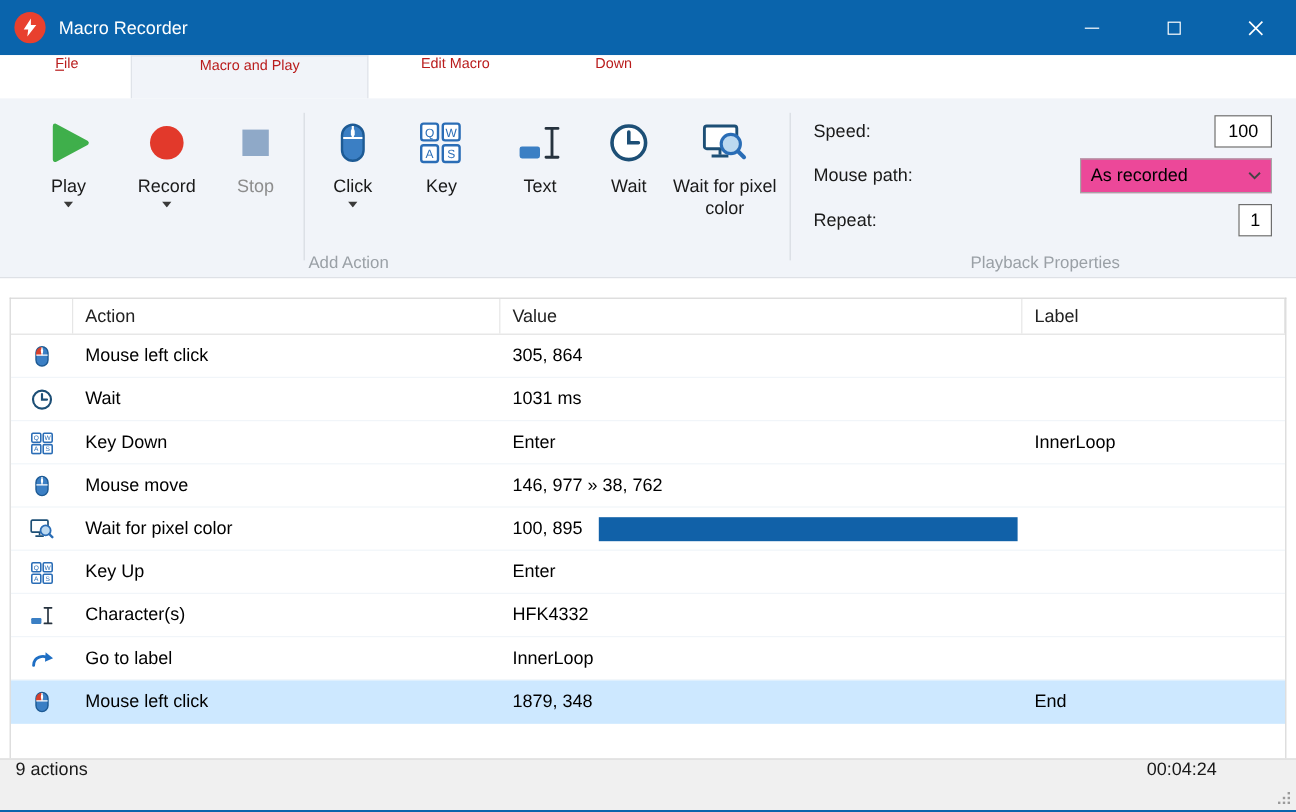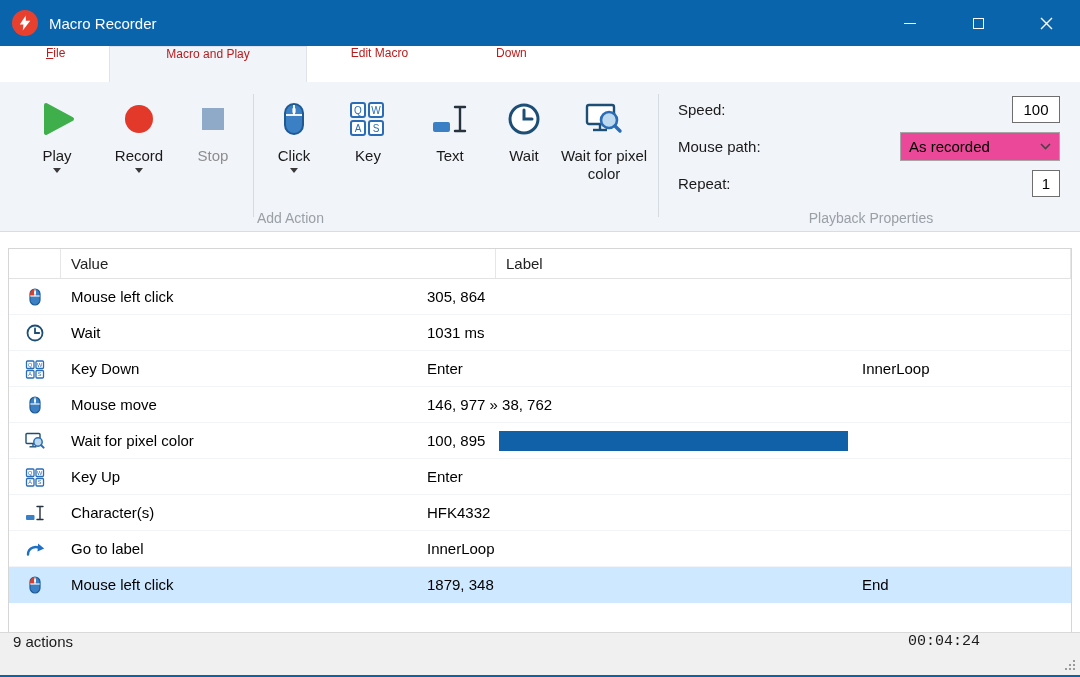--- a/index.html
+++ b/index.html
@@ -56,21 +56,21 @@
   .trow { display:flex; height:36px; align-items:flex-end; border-bottom:1px solid #f1f5f9; cursor:default; }
   .trow.selected { background:#cde8ff; border-bottom-color:#cde8ff; }
   .td { display:flex; align-items:center; padding-left:10px; height:100%; }
   .td.icon-col { justify-content:center; padding-left:0; }
   .row-icon { width:22px; height:22px; display:flex; align-items:center; justify-content:center; }
   .swatch { flex:1 1 auto; height:20px; margin:0 4px 0 14px; }
 
   
   .statusbar { height:43px; flex:0 0 auto; background:#f0f0f0; border-top:1px solid #d9d9d9; display:flex; font-size:15px; color:#1a1a1a; position:relative; }
   .status-left { margin-left:13px; }
-  .status-right { margin-left:auto; margin-right:100px;font-family:Liberation Mono, monospace; }
+  .status-right { margin-left:auto; margin-right:66px; }
   .grip { position:absolute; right:3px; bottom:3px; line-height:0; }
 </style>
 </head>
 <body>
 
 <div class="window">
 
   <div class="titlebar">
     <div class="app-icon">
       <svg width="18" height="18" viewBox="0 0 24 24">
@@ -237,20 +237,23 @@
         <input class="prop-input repeat" value="1" style="">
       </div>
       <span class="panel-caption">Playback Properties</span>
     </div>
   </div>
 
   <div class="content">
     <div class="table">
       <div class="thead">
         <div class="th icon-col"></div>
+        <div class="th action-col">
+            <span>Action</span>
+          </div>
         <div class="th value-col">
             <span>Value</span>
           </div>
         <div class="th label-col">
             <span>Label</span>
           </div>
       </div>
       <div class="tbody">
           <div class="trow">
     <div class="td icon-col">

